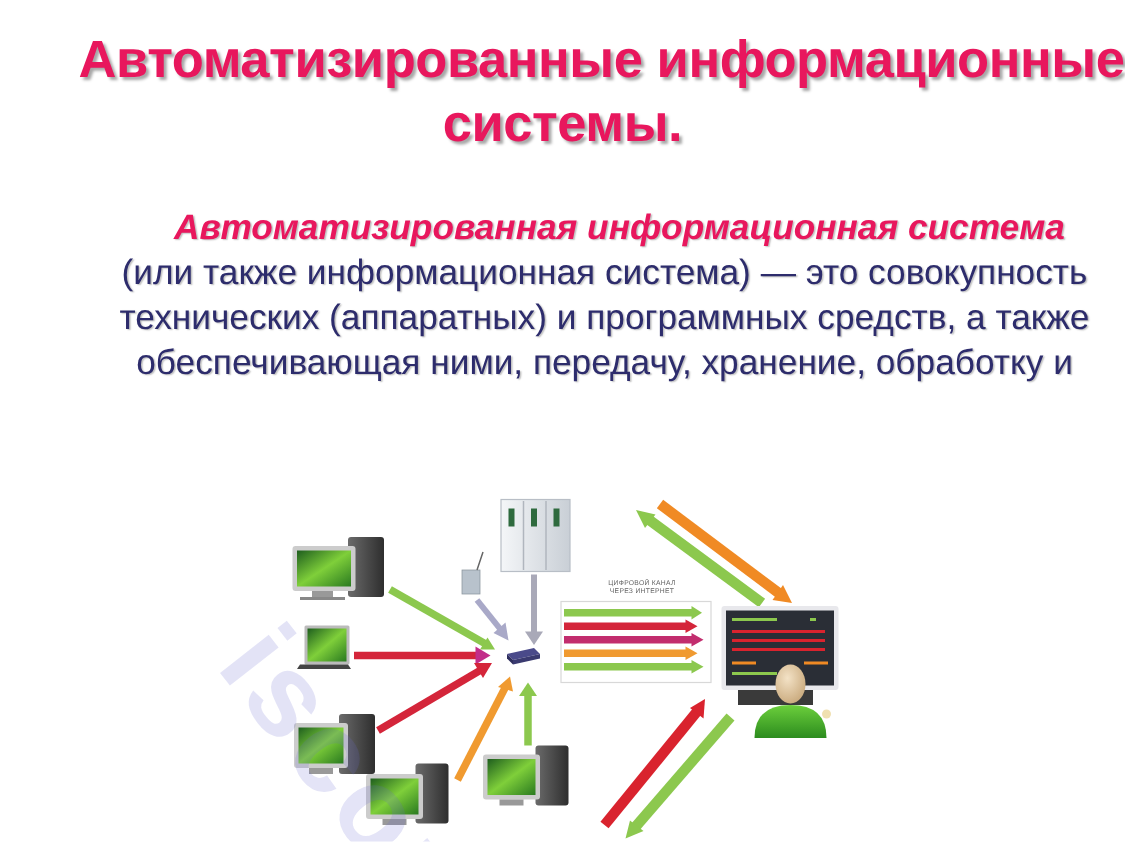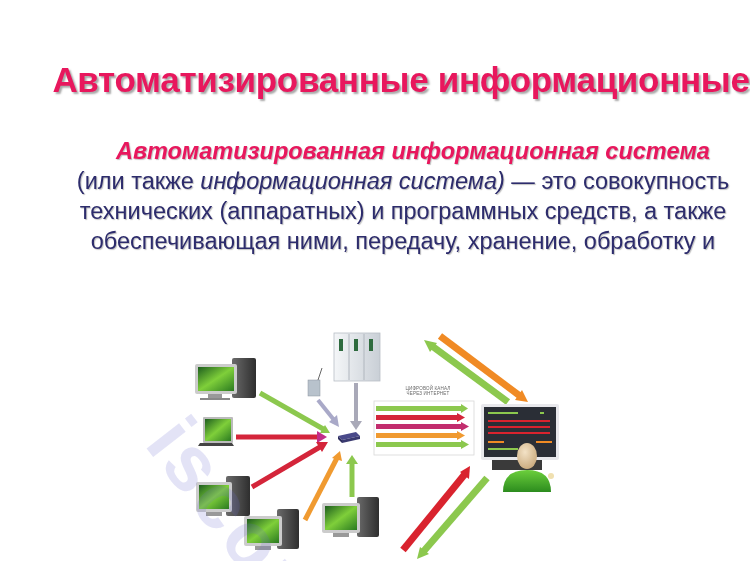--- a/index.html
+++ b/index.html
@@ -1,38 +1,39 @@
 <!DOCTYPE html>
 <html><head>
 <meta charset="utf-8">
 <style>
   html, body { margin:0; padding:0; }
   body { width:750px; height:561px; background:#ffffff; position:relative; overflow:hidden;
          font-family:"Liberation Sans", sans-serif; }
   .title { position:absolute; left:0; top:18px; width:750px; text-align:center;
            font-weight:bold; font-size:35px; line-height:43px; letter-spacing:-0.3px;
            text-shadow:2px 2px 2px rgba(0,0,0,0.35); }
-  .title .l1 { display:block; padding-left:52px;margin-top:40px; }
+  .title .l1 { display:block; padding-left:52px; }
   .body { position:absolute; left:0; top:136px; width:750px; text-align:center;
           font-size:23.5px; line-height:30px; text-shadow:1px 1px 1px rgba(0,0,0,0.25);padding-left:28px; }
   .body .term { font-weight:bold; font-style:italic; display:block; padding-left:20px; }
-  .body .it { font-style:italic; }
+  .body .it { }
   .body div { white-space:nowrap; }
   .diagram { position:absolute; left:0; top:0; width:750px; height:561px; }
   .watermark { position:absolute; left:200px; top:400px; font-size:78px; font-weight:bold;
                transform:rotate(52deg); transform-origin:left top; opacity:0.18; letter-spacing:4px;
                white-space:nowrap; pointer-events:none; }
   .chan-label { position:absolute; left:378px; top:386px; width:100px; text-align:center;
                 font-size:4.5px; line-height:5px; color:#666; letter-spacing:0.2px; }
 </style>
 </head>
 <body>
 
 <div class="title" style="color:#e8175d">
   <span class="l1">Автоматизированные информационные</span>
+  <span>системы.</span>
 </div>
 
 <div class="body" style="color:#2d2c6c">
   <span class="term" style="color:#e8175d">Автоматизированная информационная система</span>
   <div><span>(или также </span><span class="it">информационная система)</span><span> — это совокупность</span></div>
   <div>технических (аппаратных) и программных средств, а также</div>
   <div>обеспечивающая ними, передачу, хранение, обработку и</div>
 </div>
 
 <svg class="diagram" viewBox="0 0 750 561" xmlns="http://www.w3.org/2000/svg">

